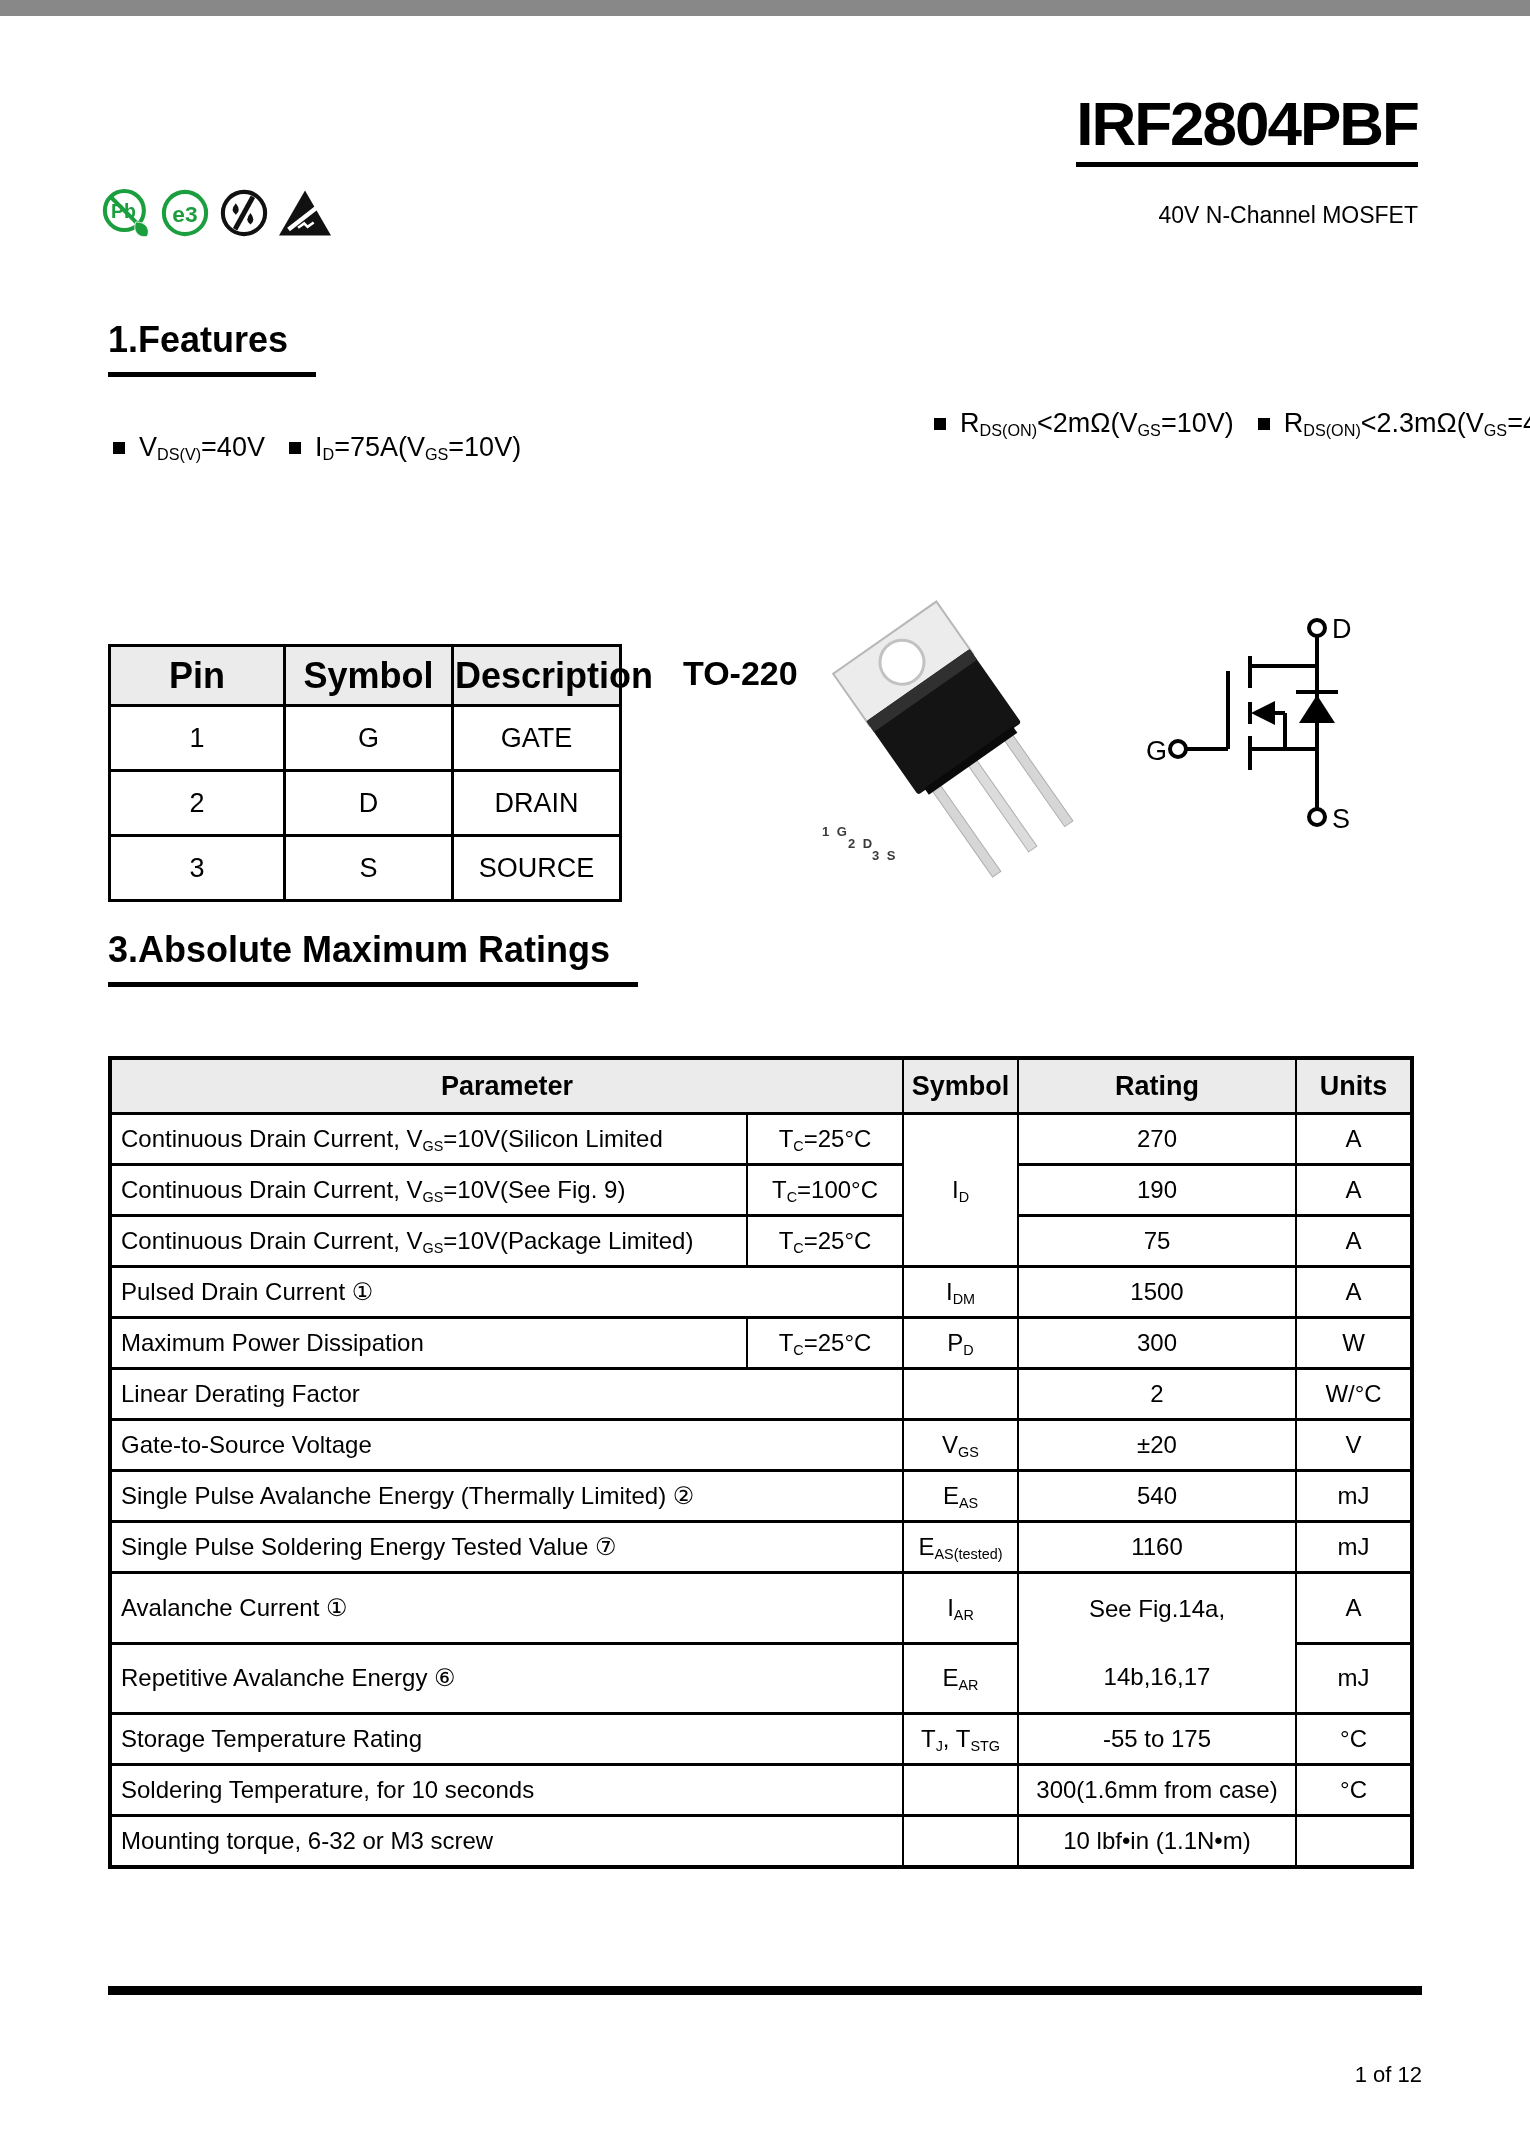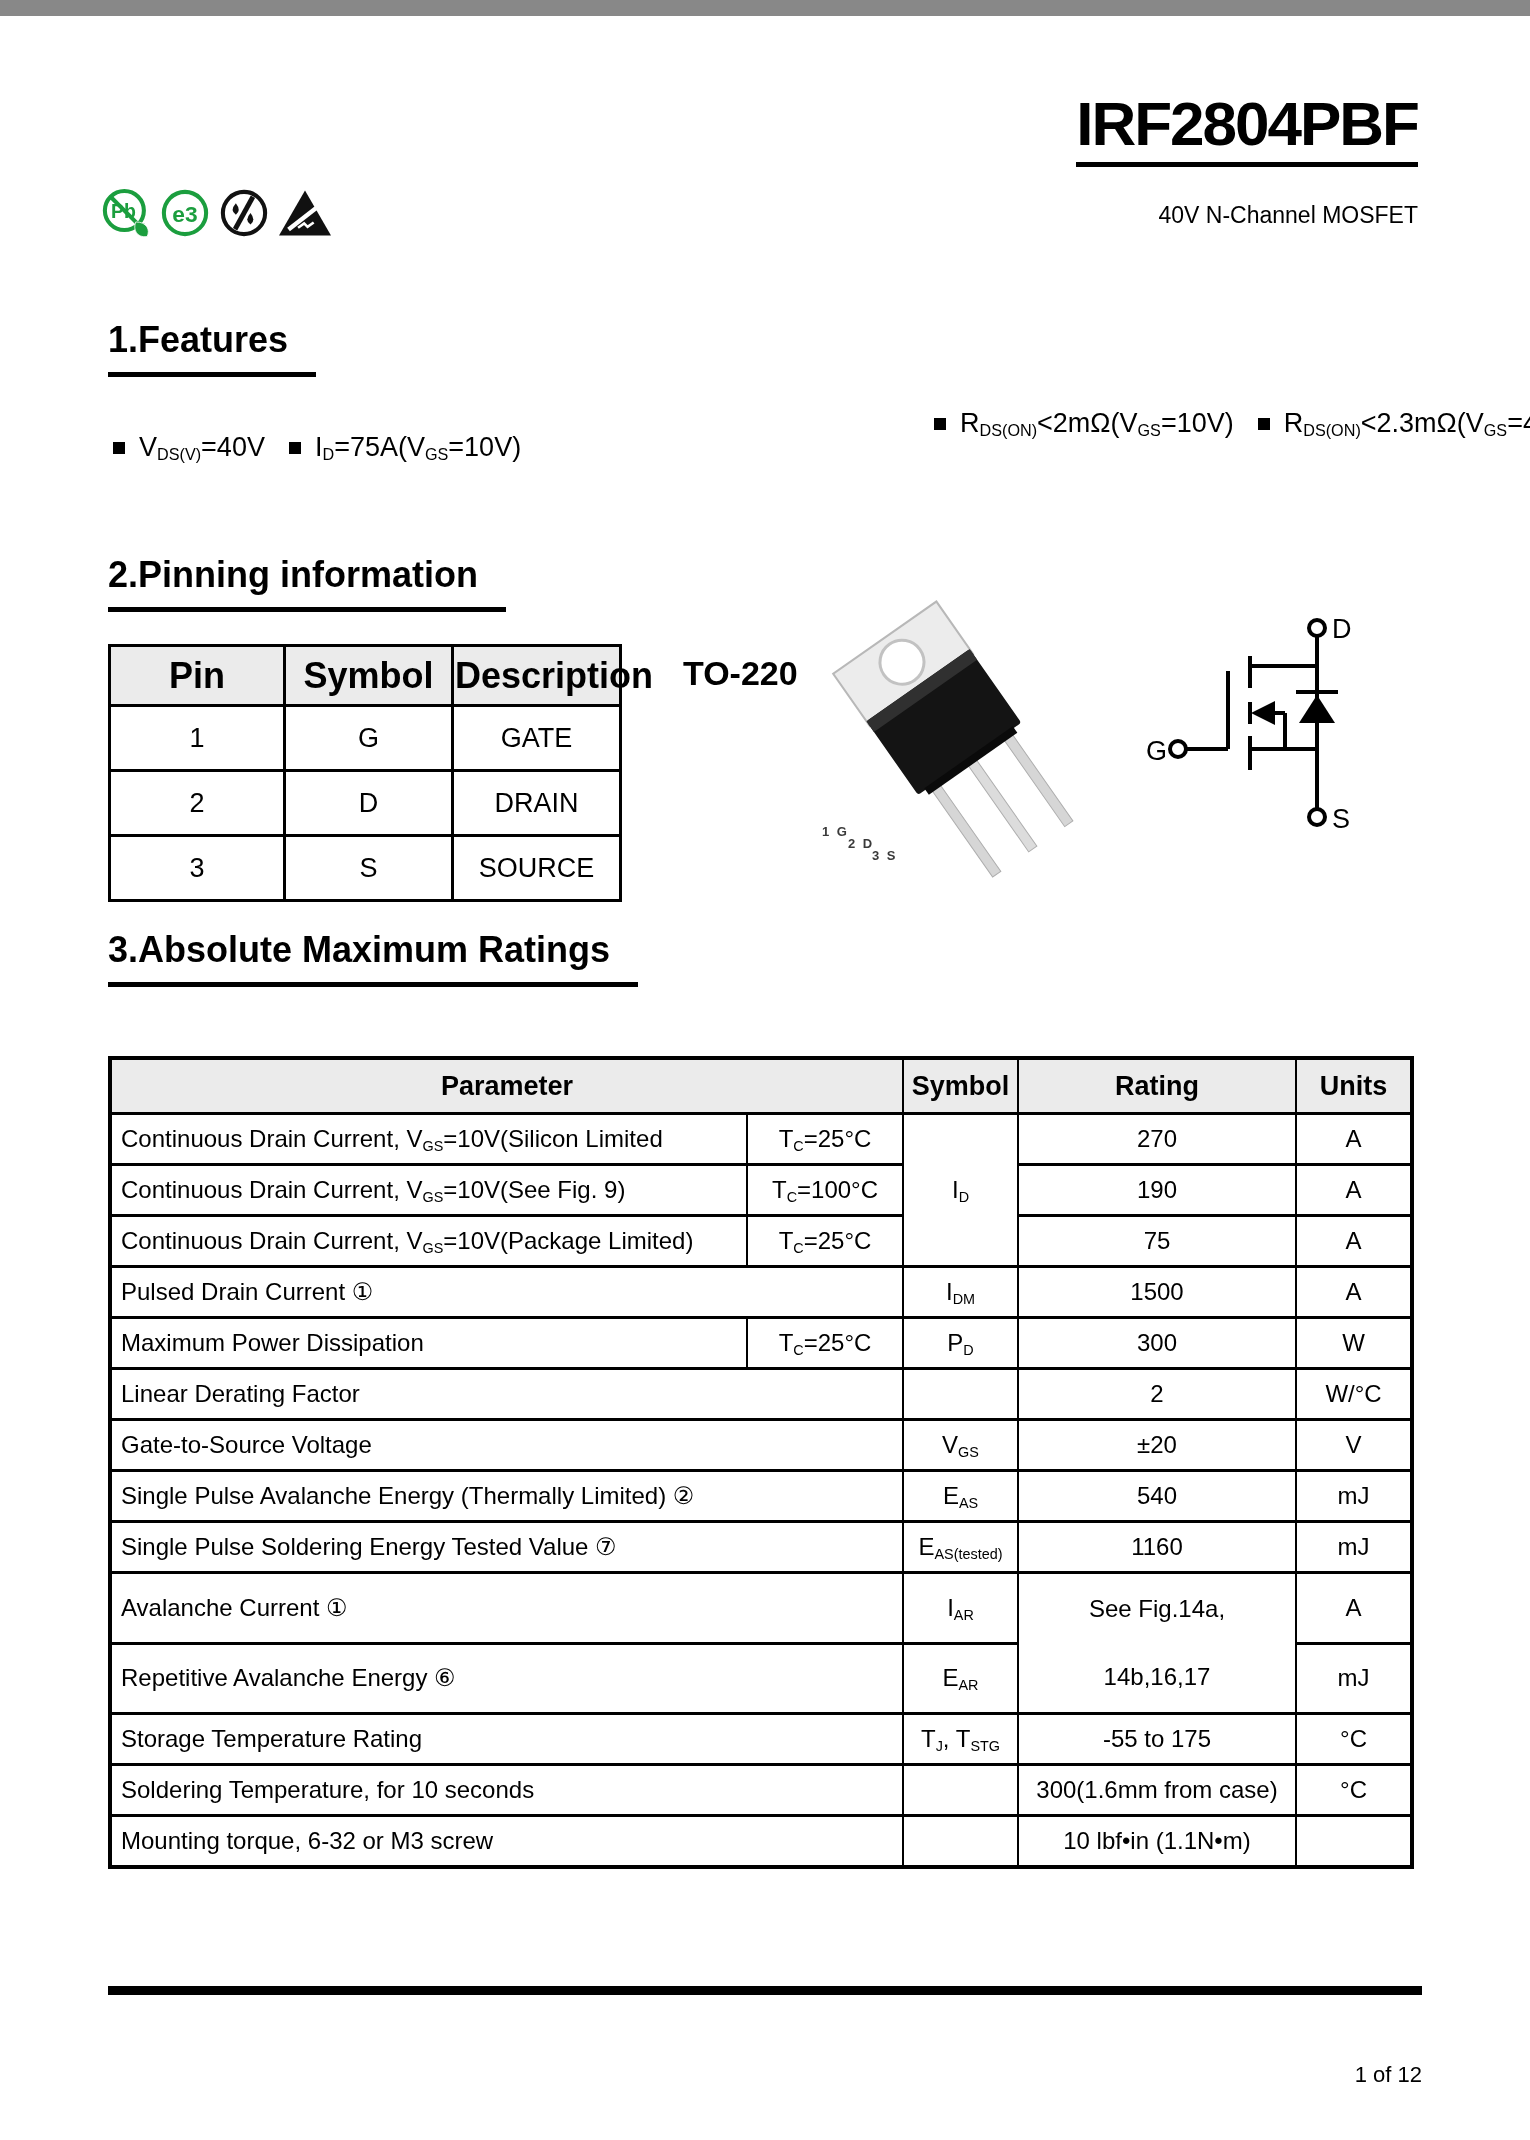--- a/index.html
+++ b/index.html
@@ -132,21 +132,20 @@
     <div class="feat-item">
       <span class="sq"></span>
       <span>R<sub>DS(ON)</sub>&lt;2mΩ(V<sub>GS</sub>=10V)</span>
     </div>
     <div class="feat-item">
       <span class="sq"></span>
       <span>R<sub>DS(ON)</sub>&lt;2.3mΩ(V<sub>GS</sub>=4.5V)</span>
     </div>
   </div>
 
-  <div class="sec-heading" style="top:538px;">2.Pinning information</div>
 
   <table class="pin-table">
     <colgroup>
         <col style="width:175px">
         <col style="width:168px">
         <col style="width:168px">
       </colgroup>
     <tbody>
         <tr>
       <th>Pin</th>

